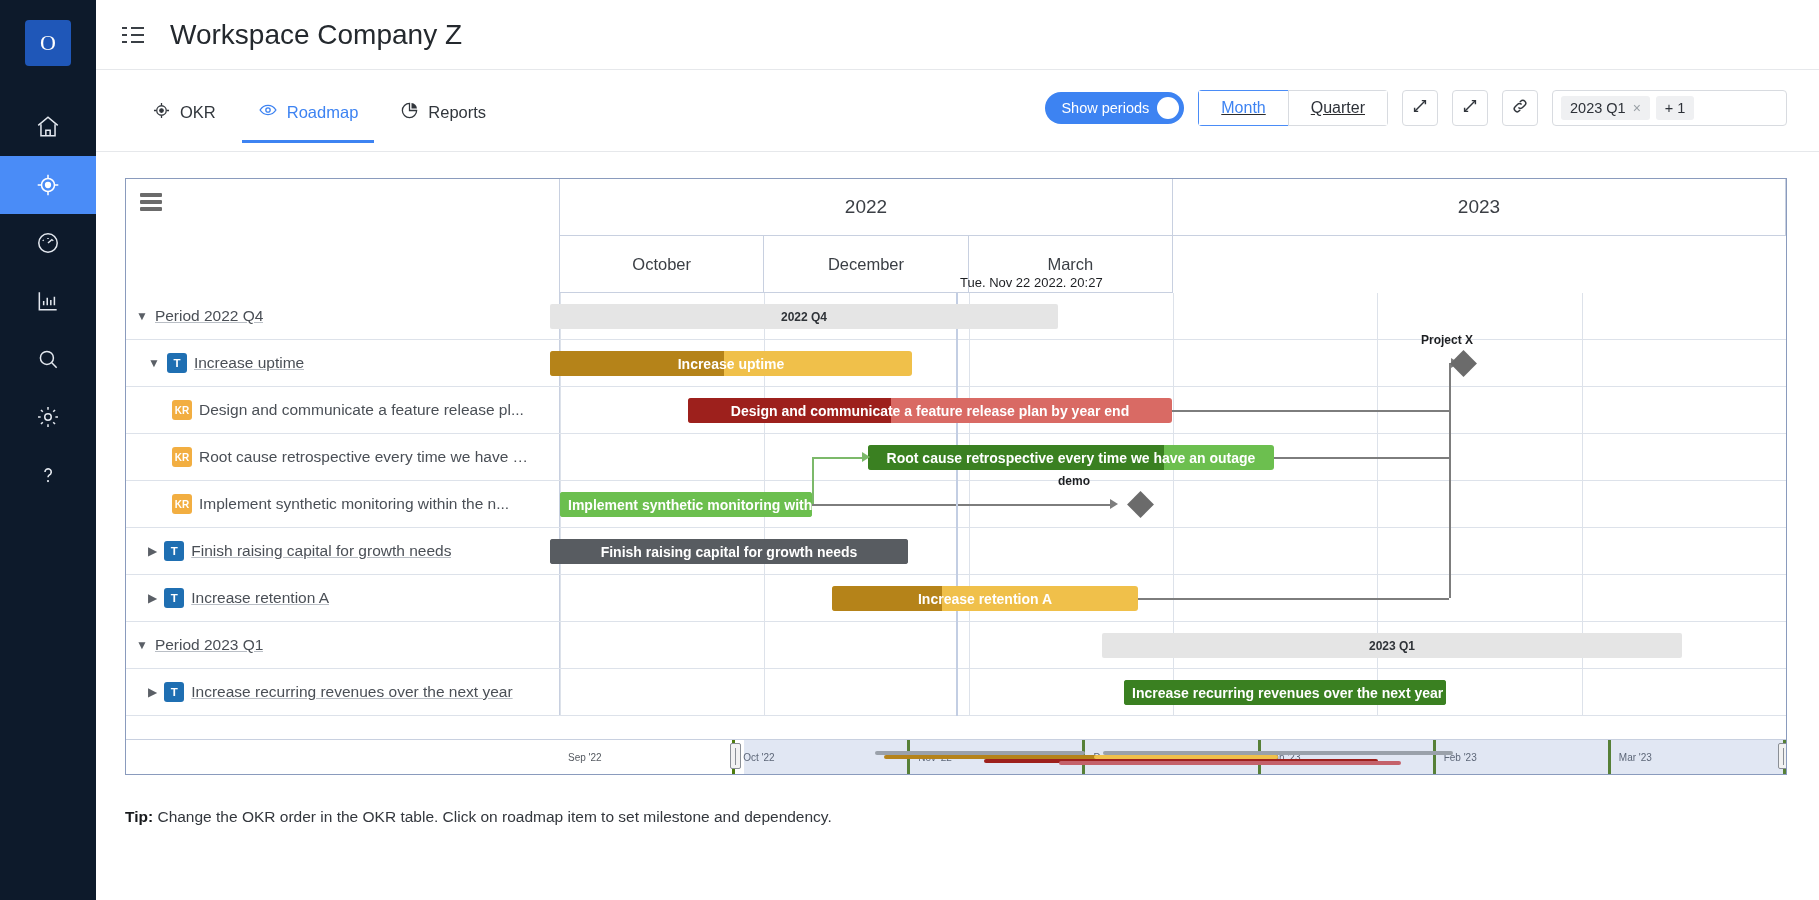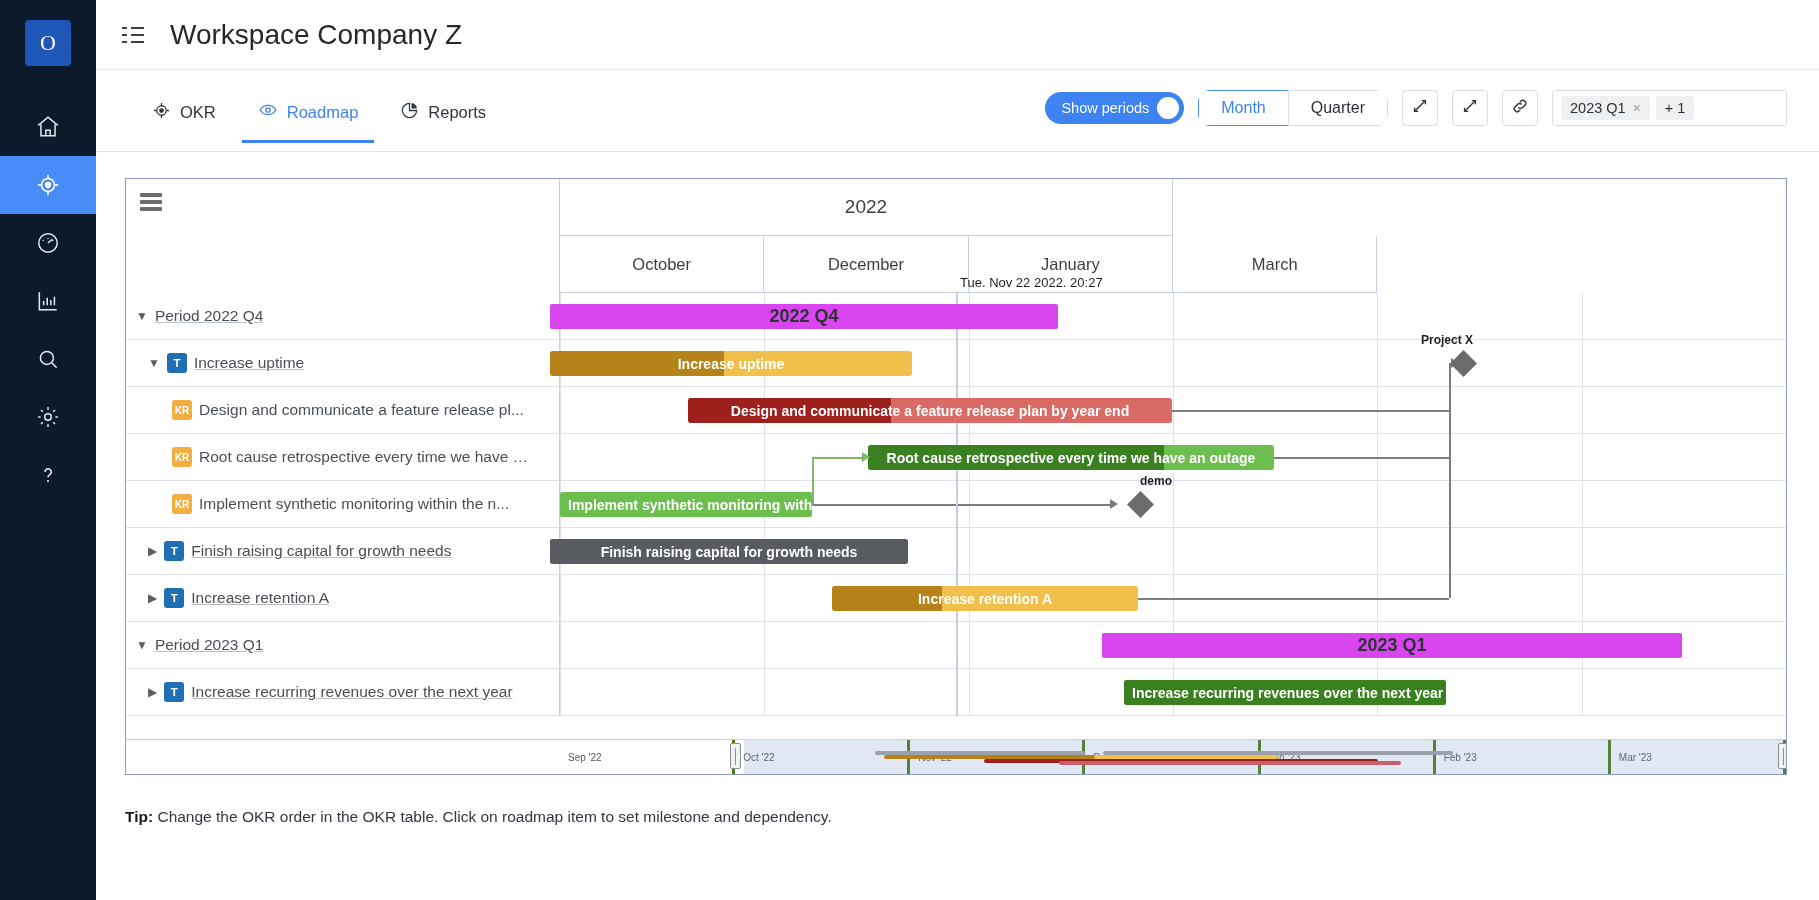--- a/index.html
+++ b/index.html
@@ -60,21 +60,21 @@
   }
   .tab.active { color:#3d83f2; border-bottom-color:#3d83f2; }
 
   #rightctl { position:absolute; right:32px; top:20px; display:flex; align-items:center; gap:14px;}
   #toggle-periods {
     height:32px; border-radius:16px; background:#3d83f2; color:#fff;
     display:flex; align-items:center; gap:8px; padding:0 5px 0 16px;
     font-size:14.5px; cursor:pointer; user-select:none;
   }
   #toggle-periods .knob { width:22px; height:22px; border-radius:50%; background:#fff; }
-  #segmented { display:flex; height:36px; border-radius:12px; overflow:hidden; }
+  #segmented { display:flex; height:36px; border-radius:4px; overflow:hidden;text-decoration:underline; }
   .seg {
     display:flex; align-items:center; justify-content:center;
     padding:0 22px; font-size:16px; cursor:pointer;
     border:1px solid #d8dbe0; background:#fff; color:#2d3138;
   }
   .seg.active { border:1px solid #4a8cf7; color:#3d83f2; }
   .seg + .seg { margin-left:-1px; }
   .icobtn {
     width:36px; height:36px; border:1px solid #d8dbe0; border-radius:4px;
     background:#fff; display:flex; align-items:center; justify-content:center; cursor:pointer;
@@ -140,23 +140,23 @@
 
   .bar {
     position:absolute; height:25px; border-radius:3px; overflow:hidden;
     display:flex; align-items:center; justify-content:center;
     font-size:14px; font-weight:bold; color:#fff; white-space:nowrap; cursor:pointer;
     z-index:6;
   }
   .bar .fill { position:absolute; left:0; top:0; bottom:0; }
   .bar .cap { position:relative; z-index:2; padding:0 8px; overflow:hidden; }
   .period-bar {
-    position:absolute; height:25px; background:#d946ef; border-radius:2px;
-    display:flex; align-items:center; justify-content:center;
-    font-size:18px; font-weight:bold; color:#2f3338; z-index:5;
+    position:absolute; height:25px; background:#e5e5e5; border-radius:2px;
+    display:flex; align-items:center; justify-content:center;
+    font-size:12px; font-weight:bold; color:#2f3338; z-index:5;
   }
   .milestone {
     position:absolute; width:19px; height:19px; background:#6b6b6b;
     transform:rotate(45deg); z-index:8;
   }
   .ms-label {
     position:absolute; font-size:12px; font-weight:bold; color:#1d1f22; z-index:8; white-space:nowrap;
   }
   .dep { position:absolute; background:#7d7d7d; z-index:3; }
   .dep.h { height:2px; }
@@ -358,25 +358,25 @@
   <div id="ganttHead">
     <div id="menucell">
       <span class="hamburger-bars">
         <span></span>
           <span></span>
           <span></span>
       </span>
     </div>
     <div id="yearRow">
         <div class="yearCell" style="width: 613px;">2022</div>
+        <div class="yearCell" style="width: 613px;">2023</div>
       </div>
     <div id="monthRow">
         <div class="monthCell" style="width: 204.333px;">October</div>
         <div class="monthCell" style="width: 204.333px;">December</div>
-        <div class="monthCell" style="width: 204.333px;">January</div>
         <div class="monthCell" style="width: 204.333px;">March</div>
       </div>
   </div>
 
   <div id="ganttBody">
       <div class="grow">
         <div class="glabel" style="padding-left: 10px;">
           <span class="tri">▼</span>
           <span class="txt">Period 2022 Q4</span>
         </div>
@@ -556,18 +556,18 @@
     <div class="dep v" style="left: 1323px; top: 184px; width: 2px; height: 235px;"></div>
     <div class="arrowhead" style="left: 1325px; top: 179px;"></div>
     <div class="dep v dep-green" style="left: 686px; top: 278px; width: 2px; height: 47px;"></div>
     <div class="dep h dep-green" style="left: 686px; top: 278px; width: 52px; height: 2px;"></div>
     <div class="arrowhead green" style="left: 736px; top: 273px;"></div>
     <div class="dep h" style="left: 686px; top: 325px; width: 300px; height: 2px;"></div>
     <div class="arrowhead" style="left: 984px; top: 320px;"></div>
     <div class="milestone" style="left: 1328px; top: 175px;"></div>
     <div class="ms-label" style="left: 1295px; top: 154px;">Project X</div>
     <div class="milestone" style="left: 1005px; top: 316px;"></div>
-    <div class="ms-label" style="left: 1014px; top: 295px; text-align: right;">demo</div>
+    <div class="ms-label" style="left: 932px; top: 295px; text-align: right;">demo</div>
   </div>
 
 <div id="tip">
   <b>Tip:</b><span> Change the OKR order in the OKR table. Click on roadmap item to set milestone and dependency.</span>
 </div>
 
 </body></html>

